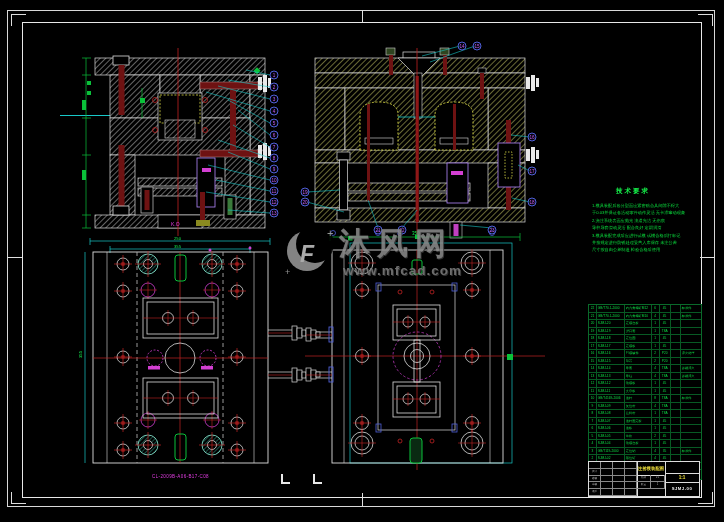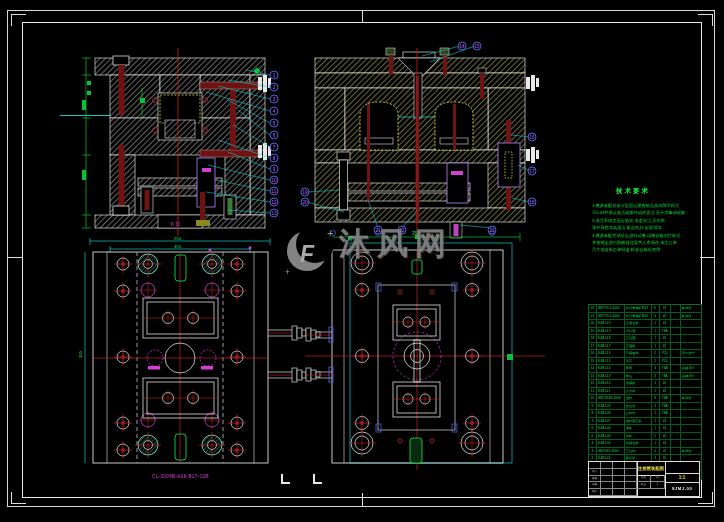--- a/index.html
+++ b/index.html
@@ -808,15 +808,16 @@
 
   <div class="abs wm">
     <svg width="56" height="52" style="left:0;top:4px">
       <circle cx="24" cy="26" r="20" fill="#9a9a9a"></circle>
       <circle cx="32" cy="19" r="19" fill="#000"></circle>
       <text x="17" y="37" fill="#c8c8c8" font-size="23" font-weight="bold" font-style="italic">F</text>
       <text x="44" y="12" fill="#aaa" font-size="11">+</text>
       <text x="2" y="50" fill="#aaa" font-size="9">+</text>
     </svg>
     <div class="abs wm-title">沐风网</div>
+    <div class="abs wm-url">www.mfcad.com</div>
   </div>
 
 </div>
 
 </body></html>

